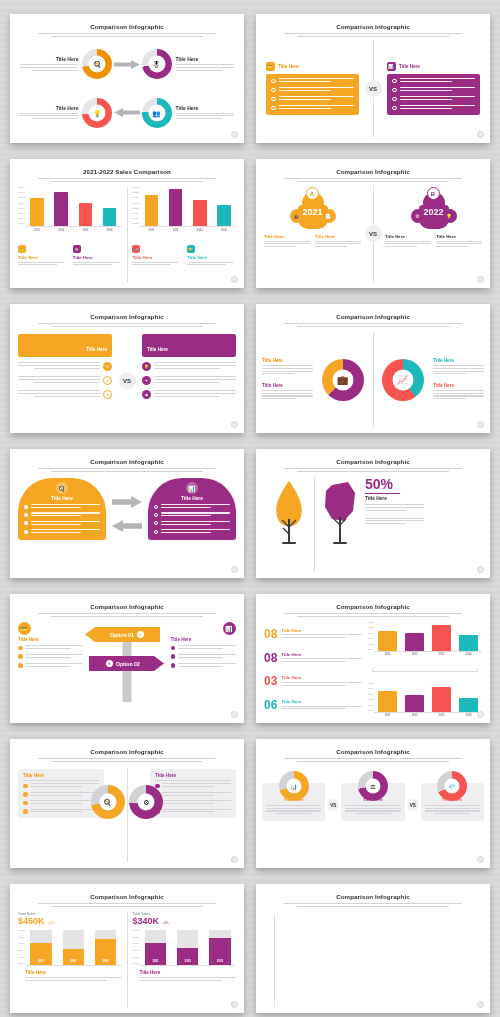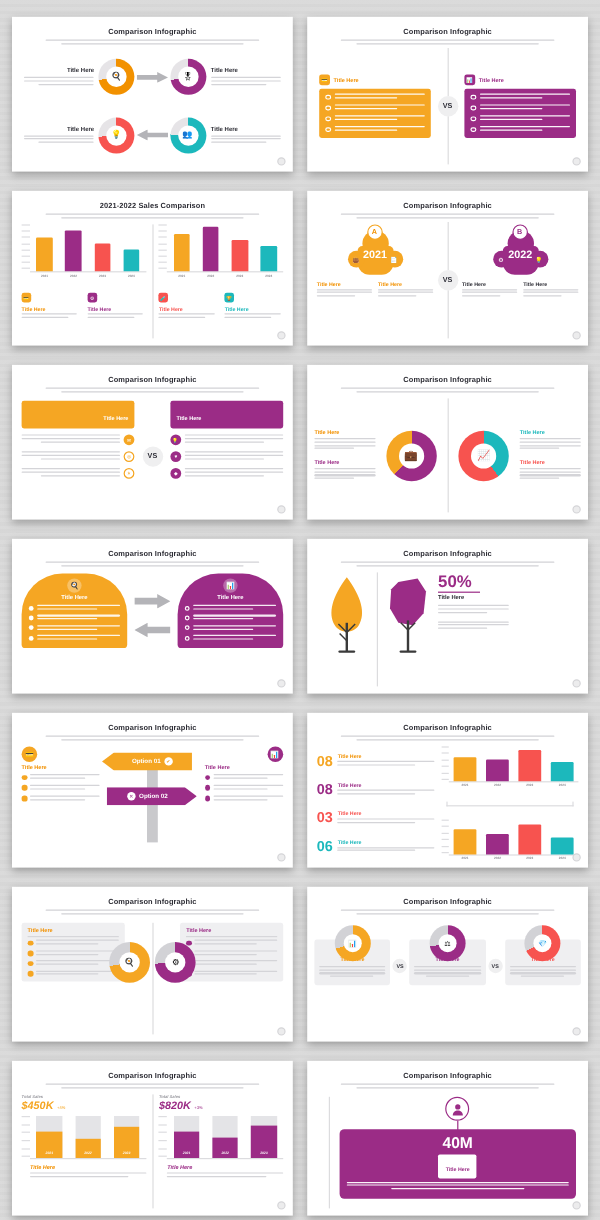--- a/index.html
+++ b/index.html
@@ -1050,21 +1050,21 @@
     </div>
     <div class="badge"></div>
   </div>
 
   <div class="slide">
     <div class="s-title">Comparison Infographic</div>
     <div class="s-sub">
         <div class="ln s1"></div>
         <div class="ln s2"></div>
       </div>
-    <div class="body row" style="padding:2px 8px 0 8px;font-style:italic;">
+    <div class="body row" style="padding:2px 8px 0 8px;">
       <div class="col" style="flex:1;padding-right:5px;">
         <div style="font-size:3.4px;color:#9a9aa0;font-weight:bold;">Total Sales</div>
         <div class="row" style="align-items:baseline;gap:3px;margin-top:1px;">
           <div style="font-size:9px;font-weight:bold;color:#F5A623;line-height:1;">$450K</div>
           <div style="font-size:3.4px;color:#F5A623;">+5%</div>
         </div>
         <div class="row" style="height:36px;align-items:flex-end;margin-top:4px;">
           <div class="col" style="width:7px;height:36px;justify-content:space-between;padding-bottom:1px;">
             <div class="tick"></div>
               <div class="tick"></div>
@@ -1096,21 +1096,21 @@
           <div style="margin-top:2px;">
               <div class="tl"></div>
               <div class="tl" style="width:85%"></div>
             </div>
         </div>
       </div>
       <div class="divider" style="align-self:stretch;"></div>
       <div class="col" style="flex:1;padding-left:5px;">
         <div style="font-size:3.4px;color:#9a9aa0;font-weight:bold;">Total Sales</div>
         <div class="row" style="align-items:baseline;gap:3px;margin-top:1px;">
-          <div style="font-size:9px;font-weight:bold;color:#9B2C86;line-height:1;">$820K</div>
+          <div style="font-size:9px;font-weight:bold;color:#9B2C86;line-height:1;">$340K</div>
           <div style="font-size:3.4px;color:#9B2C86;">+3%</div>
         </div>
         <div class="row" style="height:36px;align-items:flex-end;margin-top:4px;">
           <div class="col" style="width:7px;height:36px;justify-content:space-between;padding-bottom:1px;">
             <div class="tick"></div>
               <div class="tick"></div>
               <div class="tick"></div>
               <div class="tick"></div>
               <div class="tick"></div>
               <div class="tick"></div>
@@ -1146,37 +1146,17 @@
   </div>
 
   <div class="slide">
     <div class="s-title">Comparison Infographic</div>
     <div class="s-sub">
         <div class="ln s1"></div>
         <div class="ln s2"></div>
       </div>
     <div class="body row" style="padding:4px 10px 0 10px;align-items:flex-start;">
       <div class="divider" style="align-self:stretch;margin:0 8px;"></div>
-      <div class="col ctr" style="flex:1;">
-        <div style="width:20px;height:20px;border-radius:50%;background:#fff;border:1.6px solid #9B2C86;display:flex;align-items:center;justify-content:center;z-index:2;">
-          <svg width="11" height="11" viewBox="0 0 11 11">
-              <circle cx="5.5" cy="3.4" r="2.2" fill="#9B2C86"></circle>
-              <path d="M1.3 10.5c0-2.4 1.9-4 4.2-4s4.2 1.6 4.2 4z" fill="#9B2C86"></path>
-            </svg>
-        </div>
-        <div style="width:1.6px;height:8px;background:#9B2C86;"></div>
-        <div style="width:100%;background:#9B2C86;border-radius:4px;padding:5px 6px 6px 6px;text-align:center;margin-top:-1px;">
-          <div style="color:#fff;font-weight:bold;font-size:13px;line-height:1.05;">40M</div>
-          <div style="display:inline-block;background:#fff;border-radius:1.5px;padding:1px 6px;margin-top:2px;">
-            <span class="ttl ttlP" style="font-size:4.4px;">Title Here</span>
-          </div>
-          <div style="margin-top:3px;">
-              <div class="tl" style="background:#fff;opacity:.95"></div>
-              <div class="tl" style="background:#fff;opacity:.95"></div>
-              <div class="tl" style="background:#fff;opacity:.95;width:60%;margin-left:20%"></div>
-            </div>
-        </div>
-      </div>
     </div>
     <div class="badge"></div>
   </div>
 
 </div>
 
 </body></html>

